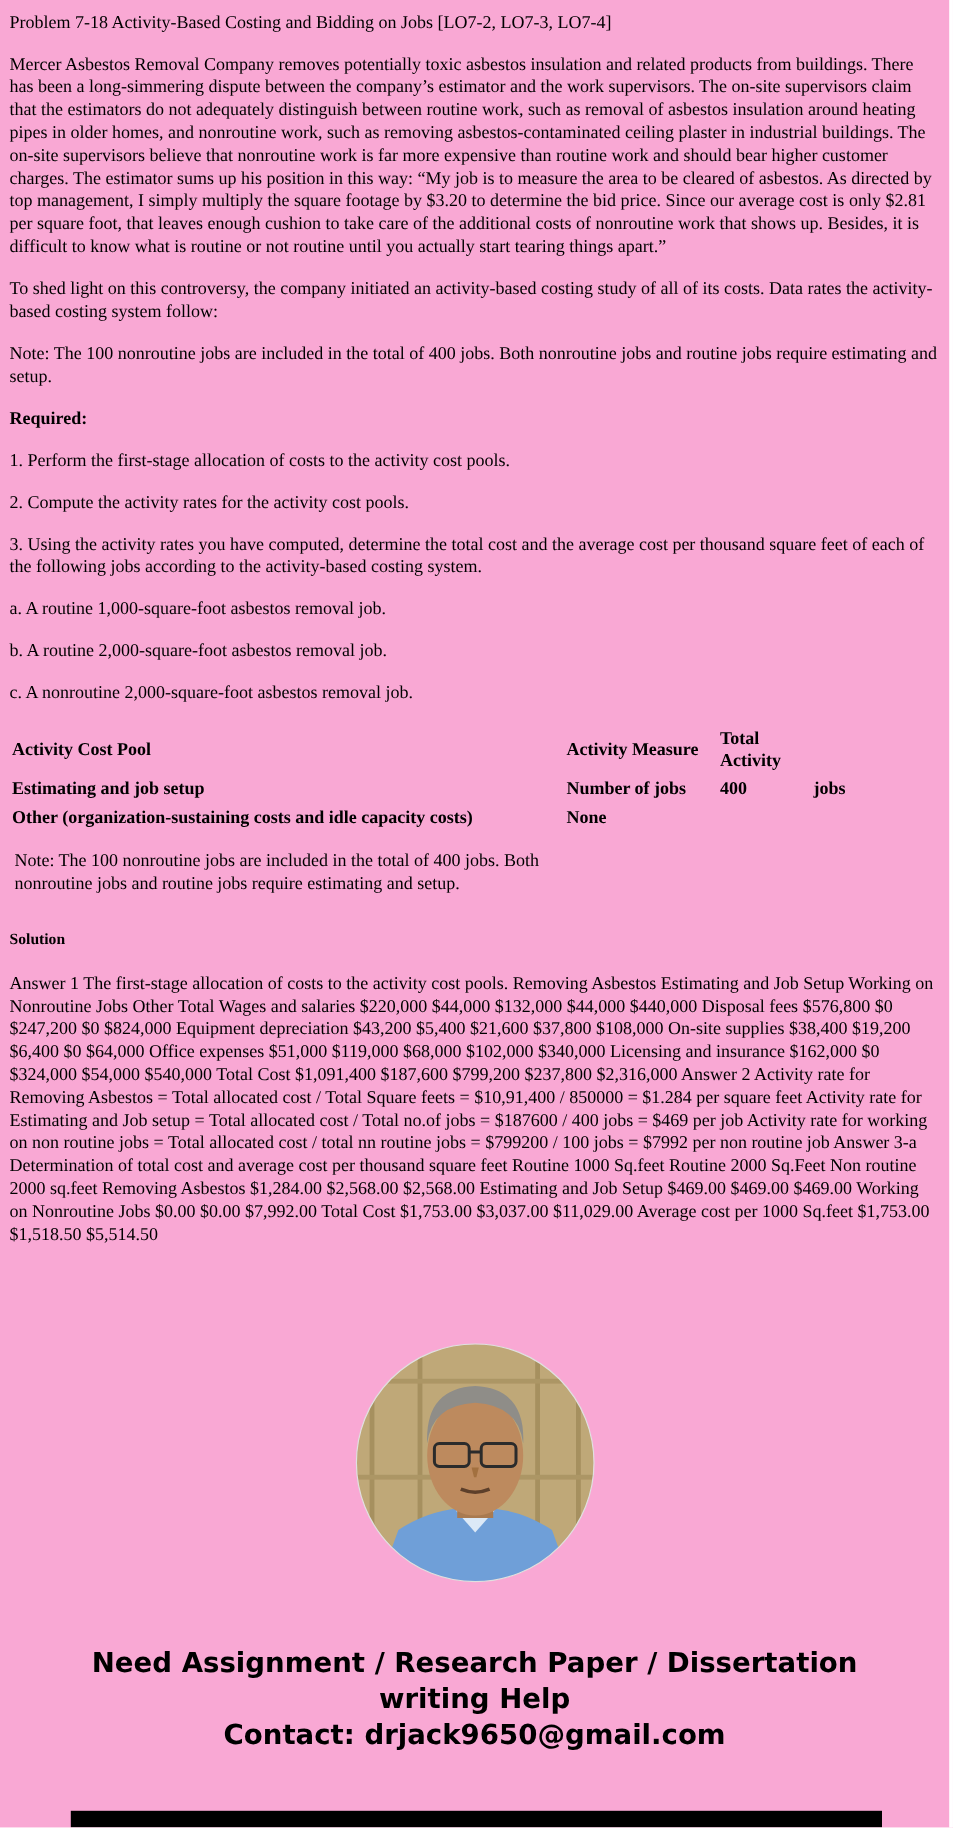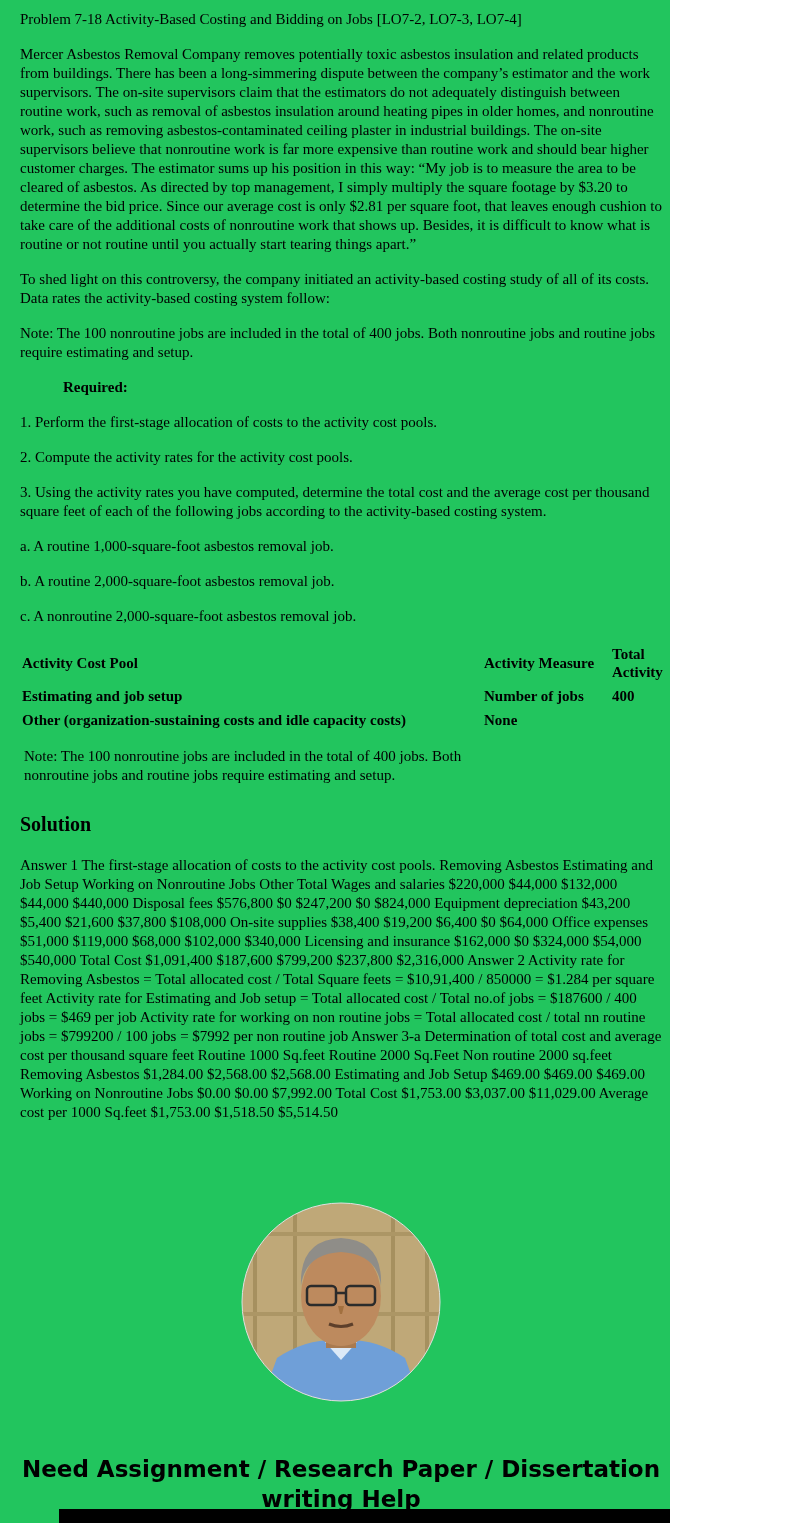--- a/index.html
+++ b/index.html
@@ -4,29 +4,29 @@
 <style>
   html, body { margin: 0; padding: 0; background: #ffffff; }
   body {
     width: 794px;
     font-family: "Liberation Serif", serif;
     font-size: 15px;
     color: #000000;
   }
   .page {
     position: relative;
-    width: 670px;
+    width: 791px;
     height: 1523px;
     overflow: hidden;
-    padding: 10px 8px 0 20px;
+    padding: 10px 8px 0 8px;
     box-sizing: border-box;
-    background: #22c55e;
+    background: #f9a8d4;
   }
   .para { margin: 0 0 16px 0; line-height: 19px; }
-  .bold { font-weight: bold; margin-left: 43px; }
+  .bold { font-weight: bold; }
 
   table.activity-table {
     border-collapse: collapse;
     table-layout: fixed;
     width: 778px;
     margin: 4px 0 15px 2px;
   }
   .activity-table th, .activity-table td {
     font-weight: bold;
     font-size: 15px;
@@ -34,21 +34,21 @@
     vertical-align: middle;
     padding: 3px 6px 3px 0;
     line-height: 18px;
   }
   .table-note {
     width: 455px;
     line-height: 19px;
     margin: 3px 0 16px 4px;
   }
   .solution-heading {
-    font-size: 20px;
+    font-size: 13px;
     font-weight: bold;
     margin: 28px 0 20px 0;
   }
   .solution-text { margin-bottom: 4px; }
 
   .avatar-wrap {
     margin-top: 80px;
     display: flex;
     justify-content: center;
   }

